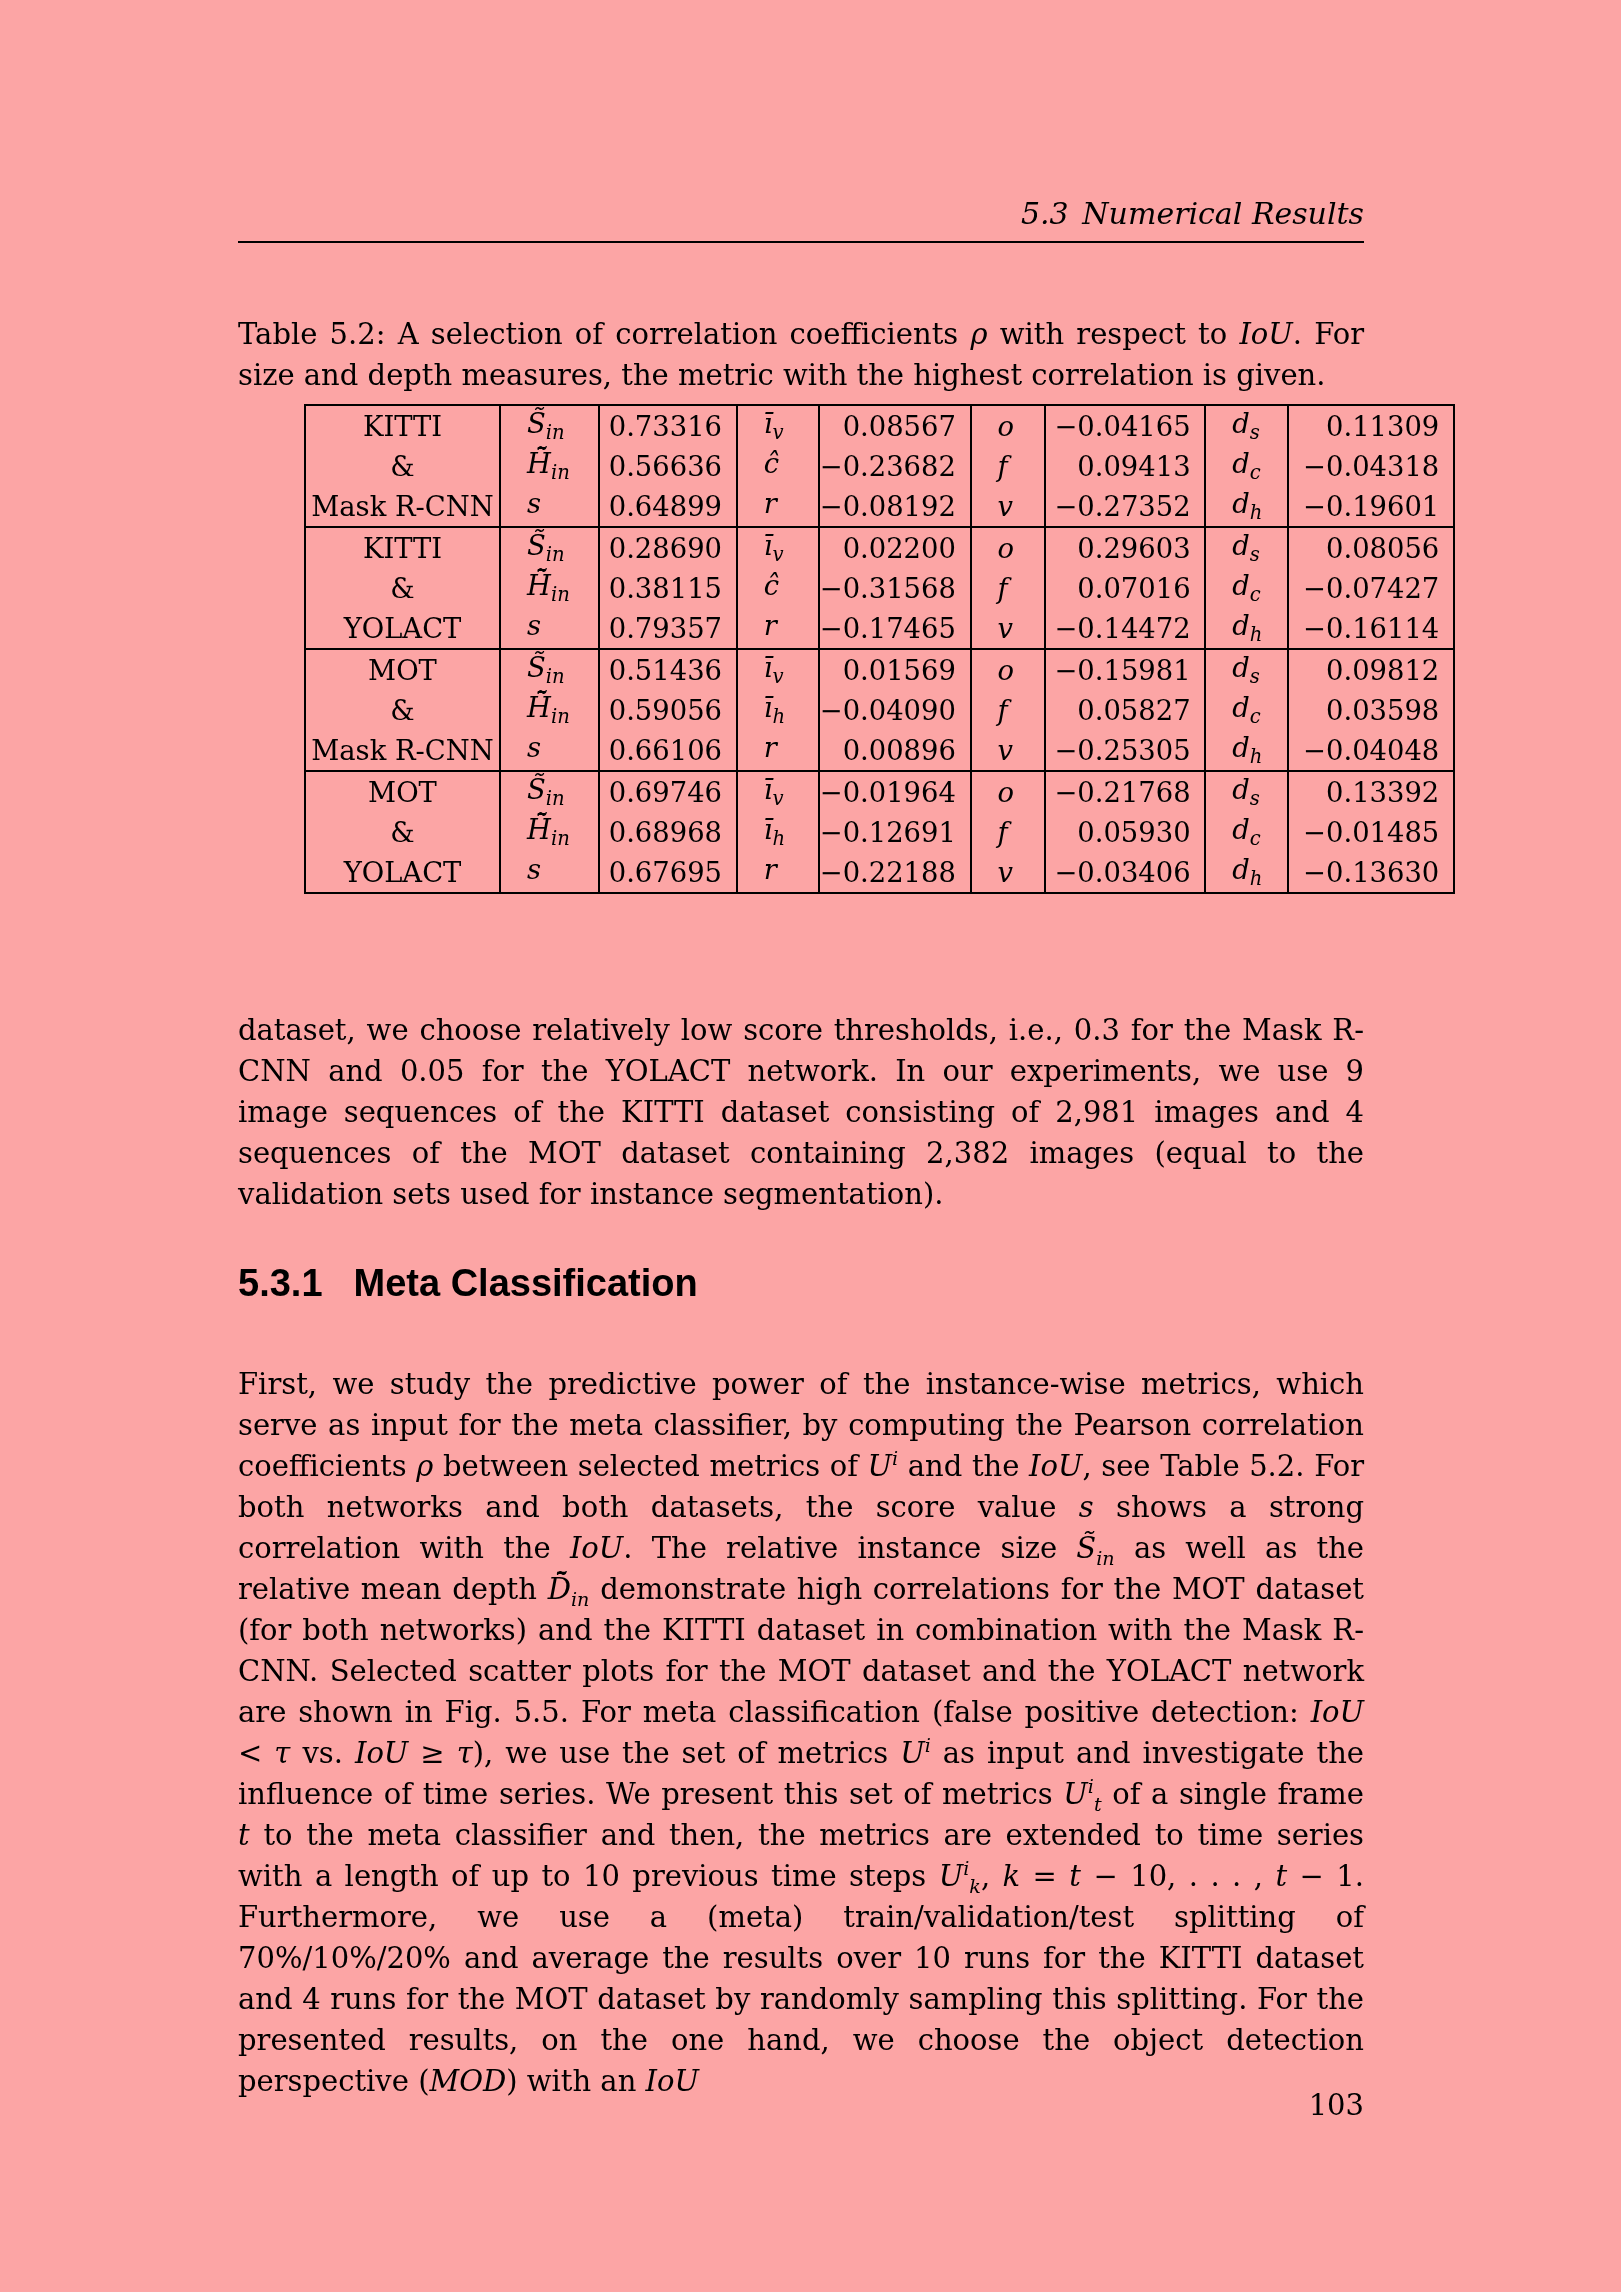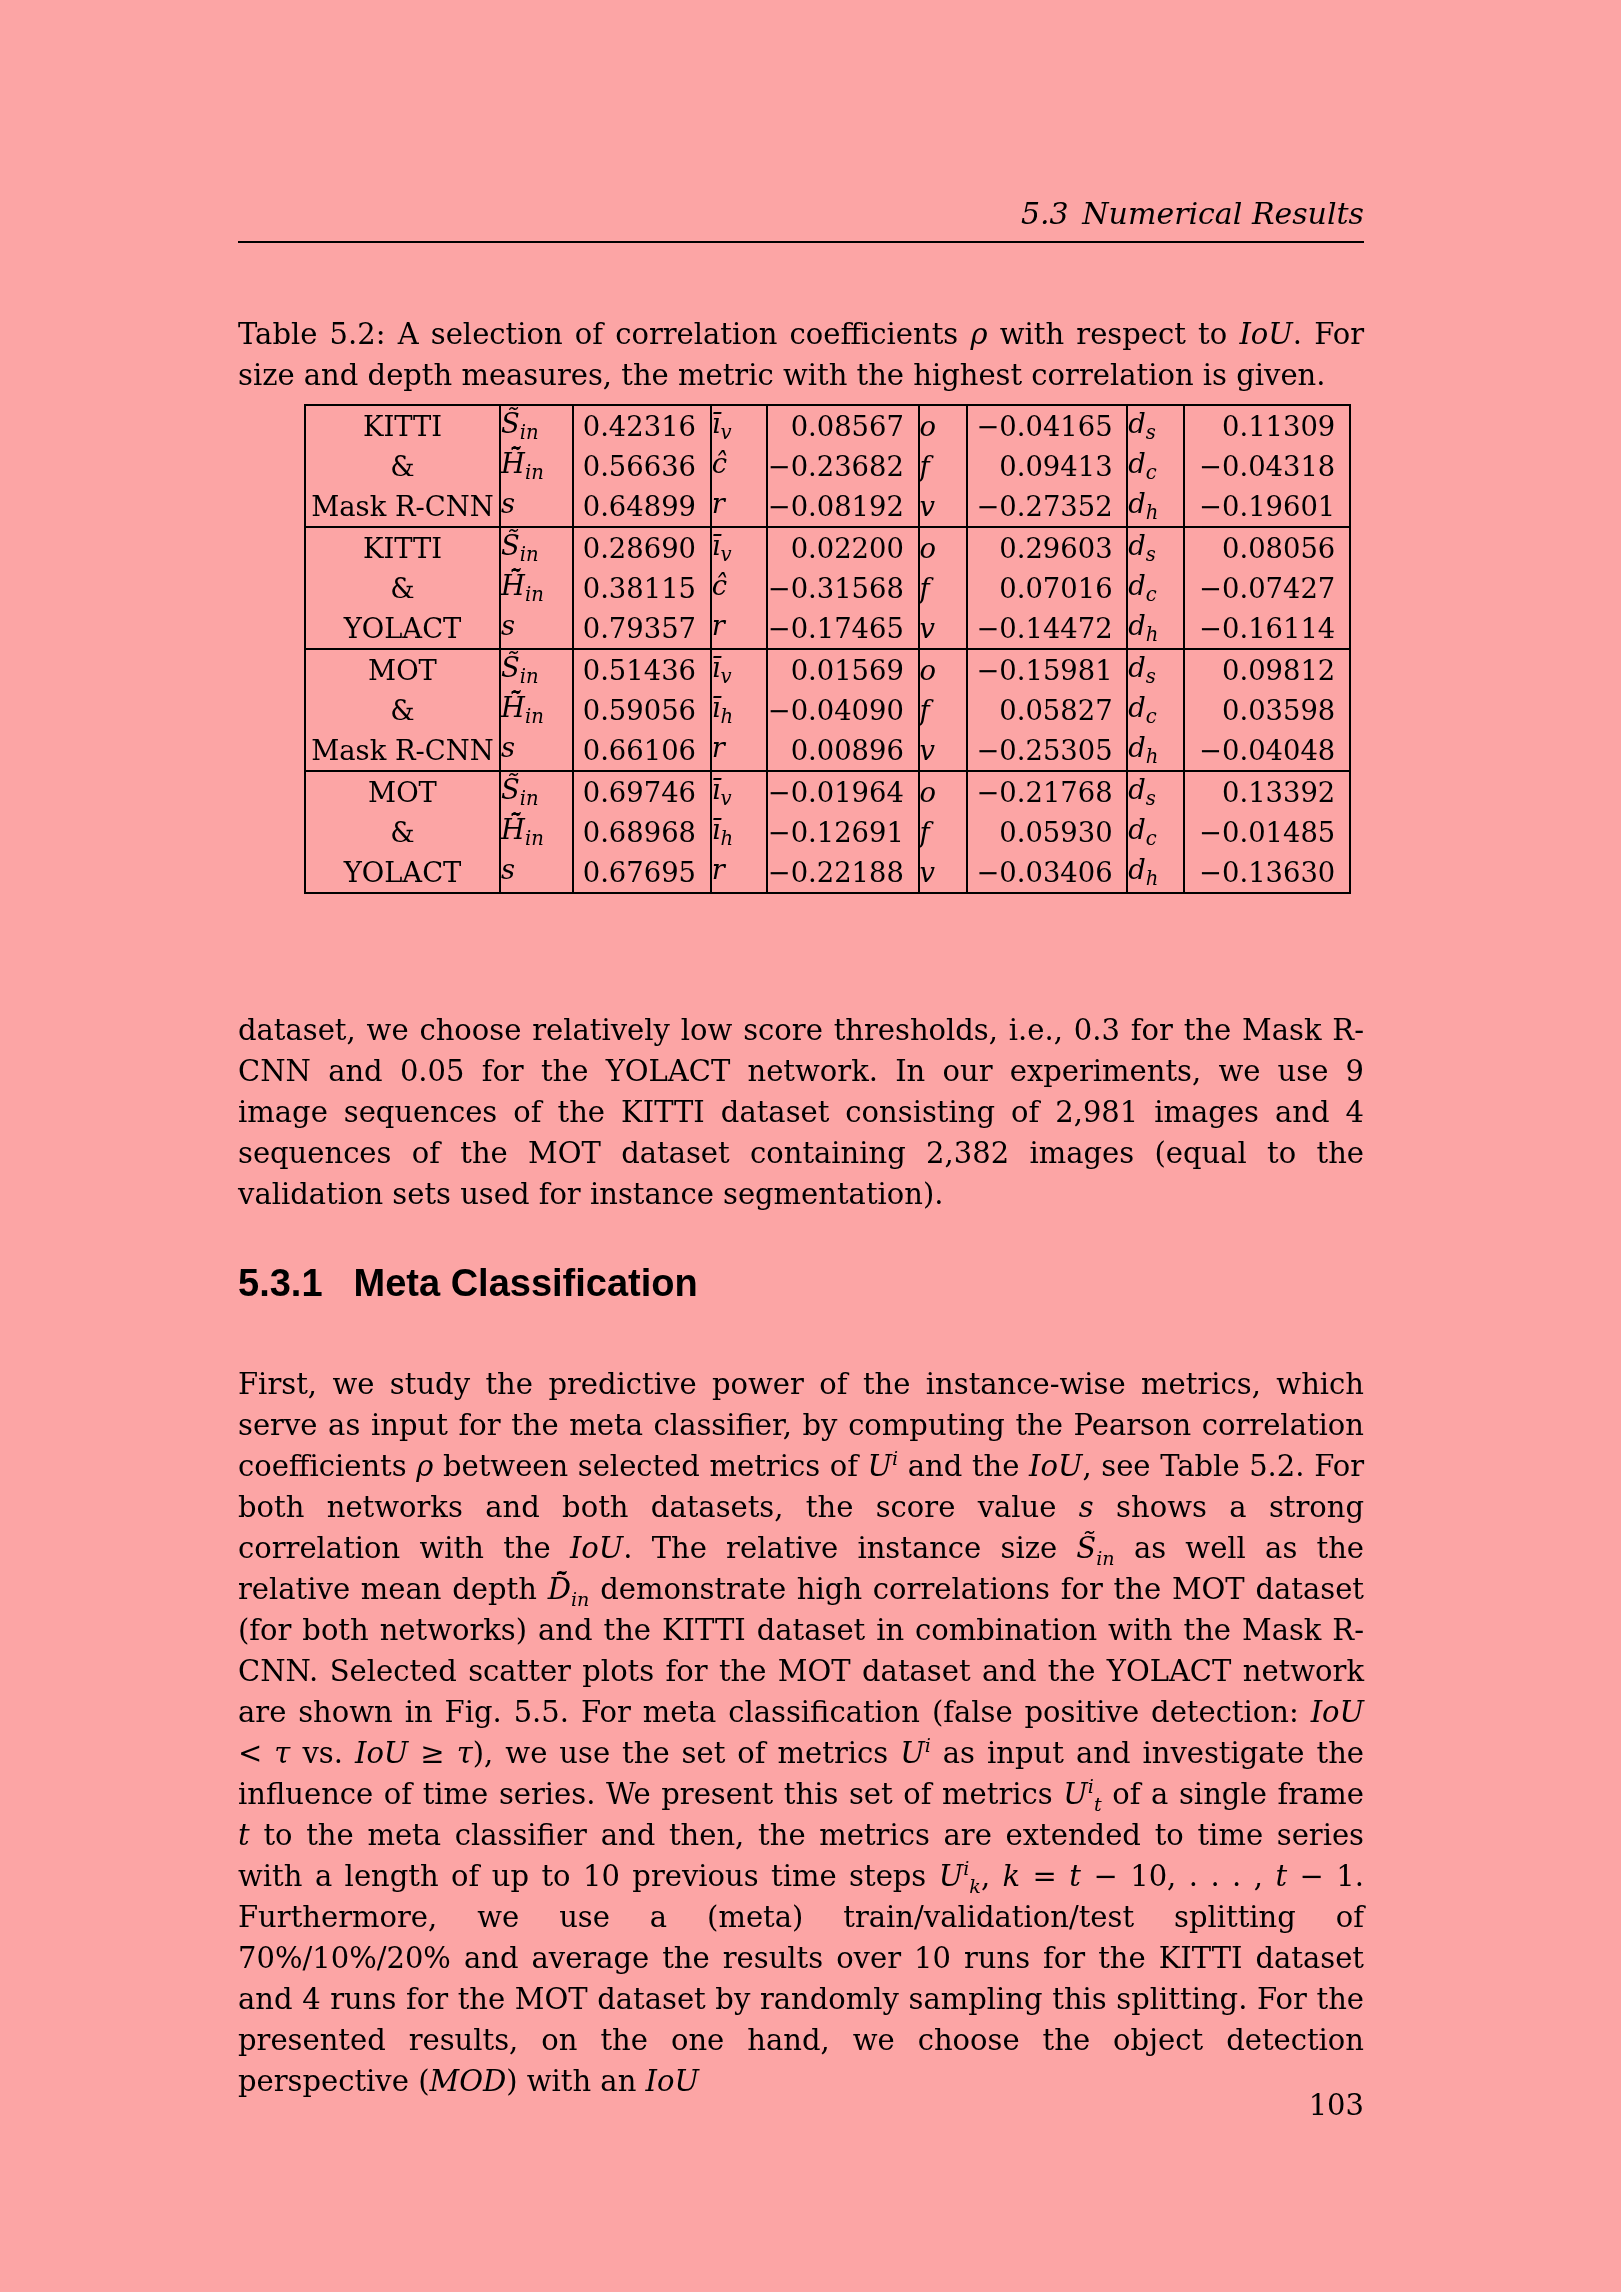--- a/index.html
+++ b/index.html
@@ -63,21 +63,21 @@
   .ctable .c-name { width: 193px; text-align: center; margin-left: 40px; }
   .ctable .c-m1 { width: 71px; }
   .ctable .c-v1 { width: 122px; }
   .ctable .c-m2 { width: 54px; }
   .ctable .c-v2 { width: 133px; }
   .ctable .c-m3 { width: 46px; }
   .ctable .c-v3 { width: 145px; }
   .ctable .c-m4 { width: 55px; }
   .ctable .c-v4 { width: 150px; }
   .ctable .c-m1, .ctable .c-m2, .ctable .c-m3, .ctable .c-m4 {
-    padding-left: 0; font-style: italic;
+    padding-left: 26px; font-style: italic;
   }
   .ctable .c-v1, .ctable .c-v2, .ctable .c-v3, .ctable .c-v4 {
     text-align: right; padding-right: 13.7px;
   }
   .ctable sub { font-size: 19.6px; font-style: italic; }
   
   .bodytext {
     position: absolute;
     left: 238px;
     width: 1126px;
@@ -124,21 +124,21 @@
   <div class="header-rule"></div>
 
   <p class="caption"><span>Table 5.2: A selection of correlation coefficients </span><span style="font-style: italic;">ρ</span><span> with respect to </span><span style="font-style: italic;">IoU</span><span>.  For size and depth measures, the metric with the highest correlation is given.</span></p>
 
   <table class="ctable">
     <tbody>
 
       <tr>
         <td class="c-name">KITTI</td>
         <td class="c-m1"><span>S̃</span><sub>in</sub></td>
-        <td class="c-v1">0.42316</td>
+        <td class="c-v1">0.73316</td>
         <td class="c-m2"><span>ī</span><sub>v</sub></td>
         <td class="c-v2">0.08567</td>
         <td class="c-m3">o</td>
         <td class="c-v3">−0.04165</td>
         <td class="c-m4"><span>d</span><sub>s</sub></td>
         <td class="c-v4">0.11309</td>
       </tr>
       <tr>
         <td class="c-name">&amp;</td>
         <td class="c-m1"><span>H̄̃</span><sub>in</sub></td>

